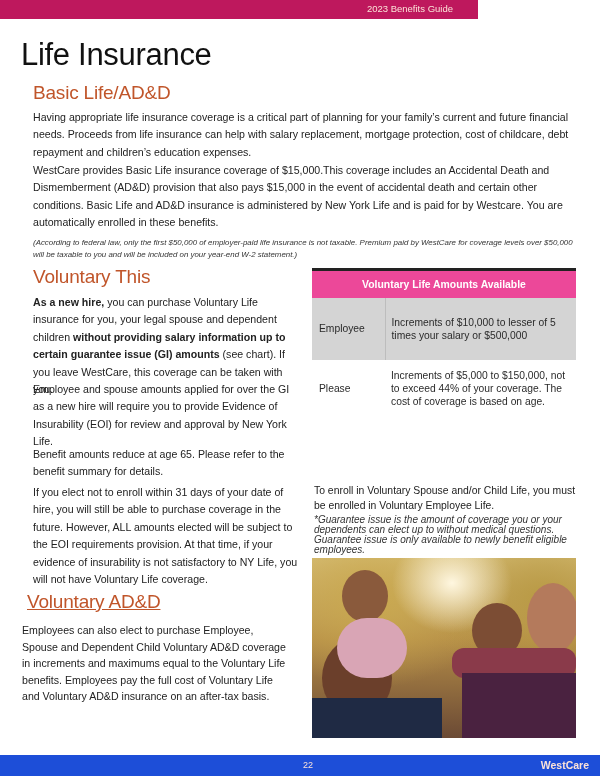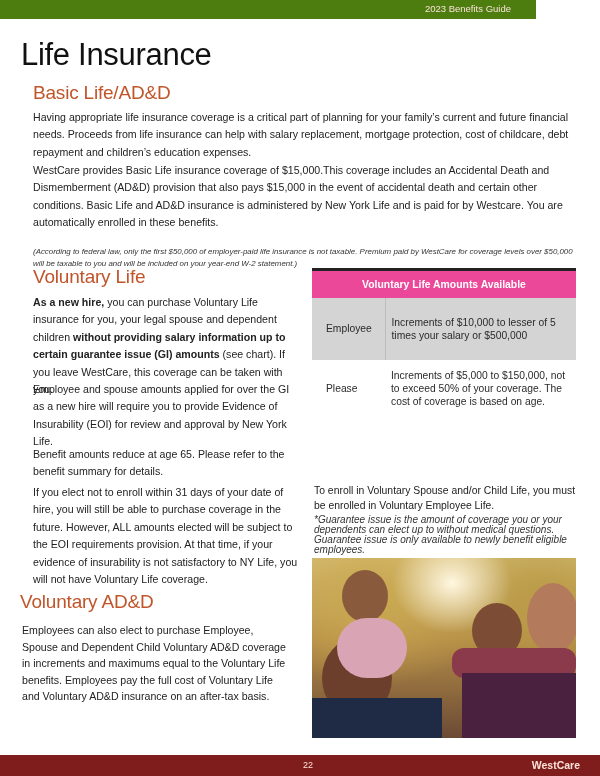--- a/index.html
+++ b/index.html
@@ -1,21 +1,21 @@
 <!DOCTYPE html>
 <html><head>
   <meta charset="utf-8">
   <style>
     * { box-sizing: border-box; margin: 0; padding: 0; }
     html, body { width: 600px; height: 776px; background: #ffffff; overflow: hidden; }
     body { position: relative; font-family: "Liberation Sans", sans-serif; color: #222; }
 
     .top-bar {
-      position: absolute; left: 0; top: 0; width: 536px; height: 19px;
-      background: #4d7c0f;
+      position: absolute; left: 0; top: 0; width: 478px; height: 19px;
+      background: #be185d;
     }
     .top-bar .guide-title {
       position: absolute; right: 25px; top: 3px;
       font-size: 9.5px; color: #fbe3d8;
     }
 
     .page-title {
       position: absolute; left: 21px; top: 37px;
       font-size: 31px; font-weight: normal; color: #111;
       letter-spacing: -0.3px;
@@ -35,103 +35,103 @@
     .vl-table {
       position: absolute; left: 312px; top: 268px; width: 264px;
       border-collapse: collapse; font-size: 10.3px; color: #2a2a2a;
     }
     .vl-table th {
       background: #ec4899; color: #ffffff; font-weight: bold; font-size: 10.4px;
       height: 28px; text-align: center; border-top: 3px solid #222; padding: 0;
     }
     .vl-table td { padding: 0 6px; vertical-align: middle; line-height: 13px; }
     .vl-table tr.shade td { background: #d4d4d4; }
-    .vl-table td.label { width: 73px; border-right: 1px solid #bdbdbd; padding-left: 14px; }
+    .vl-table td.label { width: 73px; border-right: 1px solid #bdbdbd; padding-left: 7px; }
     .vl-table tr.r1 td { height: 62px; }
     .vl-table tr.r2 td { height: 58px; }
     .vl-table tr.r3 td { height: 63px; border-bottom: 2px solid #222; }
     .vl-table tr.r2 td.label { border-right: none; }
 
     .photo {
       position: absolute; left: 312px; top: 558px; width: 264px; height: 180px;
       overflow: hidden;
       background:
         radial-gradient(ellipse 60px 50px at 140px 25px, #fff7e0 0%, rgba(255,245,215,0) 100%),
         radial-gradient(ellipse 120px 90px at 60px 40px, #c9a84f 0%, rgba(201,168,79,0) 100%),
         radial-gradient(ellipse 120px 90px at 230px 40px, #b99a45 0%, rgba(185,154,69,0) 100%),
         linear-gradient(180deg, #d8c07a 0%, #b58d47 45%, #6b4a35 100%);
     }
     .photo .person { position: absolute; border-radius: 50%; }
 
     .bottom-bar {
       position: absolute; left: 0; top: 755px; width: 600px; height: 21px;
-      background: #7f1d1d;
+      background: #1d4ed8;
     }
     .bottom-bar .page-number {
       position: absolute; left: 303px; top: 5px; font-size: 9px; color: #fbe3d8;
     }
     .bottom-bar .brand {
-      position: absolute; right: 20px; top: 4px; font-size: 10.5px; color: #fbe3d8; font-weight: bold; text-align: center;
+      position: absolute; right: 11px; top: 4px; font-size: 10.5px; color: #fbe3d8; font-weight: bold; text-align: center;
     }
     b { font-weight: bold; }
   </style>
 </head>
 <body>
 
 <div class="top-bar">
   <span class="guide-title">2023 Benefits Guide</span>
 </div>
 
 <h1 class="page-title">Life Insurance</h1>
 
 <h2 class="h2" style="left:33px; top:82px;">Basic Life/AD&amp;D</h2>
 
 <p class="para" style="left:33px; top:109px; width:545px;">Having appropriate life insurance coverage is a critical part of planning for your family’s current and future financial needs. Proceeds from life insurance can help with salary replacement, mortgage protection, cost of childcare, debt repayment and children’s education expenses.</p>
 <p class="para" style="left:33px; top:162px; width:548px;">WestCare provides Basic Life insurance coverage of $15,000.This coverage includes an Accidental Death and Dismemberment (AD&amp;D) provision that also pays $15,000 in the event of accidental death and certain other conditions. Basic Life and AD&amp;D insurance is administered by New York Life and is paid for by Westcare. You are automatically enrolled in these benefits.</p>
-<p class="italic-note" style="left:33px; top:246px; width:548px;">(According to federal law, only the first $50,000 of employer-paid life insurance is not taxable. Premium paid by WestCare for coverage levels over $50,000 will be taxable to you and will be included on your year-end W-2 statement.)</p>
+<p class="italic-note" style="left:33px; top:237px; width:548px;">(According to federal law, only the first $50,000 of employer-paid life insurance is not taxable. Premium paid by WestCare for coverage levels over $50,000 will be taxable to you and will be included on your year-end W-2 statement.)</p>
 
-<h2 class="h2" style="left:33px; top:266px;">Voluntary Life</h2>
+<h2 class="h2" style="left:33px; top:266px;">Voluntary This</h2>
 
 <p class="para" style="left:33px; top:294px; width:262px;"><b>As a new hire,</b><span> you can purchase Voluntary Life insurance for you, your legal spouse and dependent children </span><b>without providing salary information up to certain guarantee issue (GI) amounts</b><span> (see chart). If you leave WestCare, this coverage can be taken with you.</span></p>
 <p class="para" style="left:33px; top:381px; width:264px;">Employee and spouse amounts applied for over the GI as a new hire will require you to provide Evidence of Insurability (EOI) for review and approval by New York Life.</p>
 <p class="para" style="left:33px; top:446px; width:262px;">Benefit amounts reduce at age 65. Please refer to the benefit summary for details.</p>
 <p class="para" style="left:33px; top:484px; width:266px;">If you elect not to enroll within 31 days of your date of hire, you will still be able to purchase coverage in the future. However, ALL amounts elected will be subject to the EOI requirements provision. At that time, if your evidence of insurability is not satisfactory to  NY Life, you will not have Voluntary Life coverage.</p>
 
 <table class="vl-table">
   <thead>
     <tr>
       <th colspan="2">Voluntary Life Amounts Available</th>
     </tr>
   </thead>
   <tbody>
     <tr class="r1 shade">
       <td class="label">Employee</td>
       <td>Increments of $10,000 to lesser of 5 times your salary or $500,000</td>
     </tr>
     <tr class="r2">
       <td class="label">Please</td>
-      <td>Increments of $5,000 to $150,000, not to exceed 50% of your coverage. The cost of coverage is based on age.</td>
+      <td>Increments of $5,000 to $150,000, not to exceed 44% of your coverage. The cost of coverage is based on age.</td>
     </tr>
   </tbody>
 </table>
 
 <p class="para" style="left:314px; top:483px; width:264px; font-size:10.4px; line-height:15px;">To enroll in Voluntary Spouse and/or Child Life, you must be enrolled in Voluntary Employee Life.</p>
 <p class="italic-note" style="left:314px; top:515px; width:262px; font-size:10px; line-height:10px;">*Guarantee issue is the amount of coverage you or your dependents can elect up to without medical questions. Guarantee issue is only available to newly benefit eligible employees.</p>
 
 <div class="photo">
 
   <div class="person" style="left:30px; top:12px; width:46px; height:52px; background:#8a5a3c;"></div>
   <div class="person" style="left:10px; top:80px; width:70px; height:80px; background:#6b3f2b;"></div>
   <div style="position:absolute; left:25px; top:60px; width:70px; height:60px; background:#d9a5b5; border-radius:30px;"></div>
   <div style="position:absolute; left:0; top:140px; width:130px; height:40px; background:#1f2a44;"></div>
   <div class="person" style="left:160px; top:45px; width:50px; height:55px; background:#7c4d34;"></div>
   <div class="person" style="left:215px; top:25px; width:52px; height:70px; background:#b47a5c;"></div>
   <div style="position:absolute; left:140px; top:90px; width:124px; height:30px; background:#8a3a4a; border-radius:12px;"></div>
   <div style="position:absolute; left:150px; top:115px; width:114px; height:65px; background:#4a2240;"></div>
 </div>
 
-<h2 class="h2" style="left:20px; top:591px;">Voluntary AD&amp;D</h2>
+<h2 class="h2" style="left:27px; top:591px;text-decoration:underline;">Voluntary AD&amp;D</h2>
 <p class="para" style="left:22px; top:622px; width:264px; line-height:16.6px;">Employees can also elect to purchase Employee, Spouse and Dependent Child Voluntary AD&amp;D coverage in increments and maximums equal to the Voluntary Life benefits. Employees pay the full cost of Voluntary Life and Voluntary AD&amp;D insurance on an after-tax basis.</p>
 
 <div class="bottom-bar">
   <span class="page-number">22</span>
   <span class="brand">WestCare</span>
 </div>
 
 </body></html>

